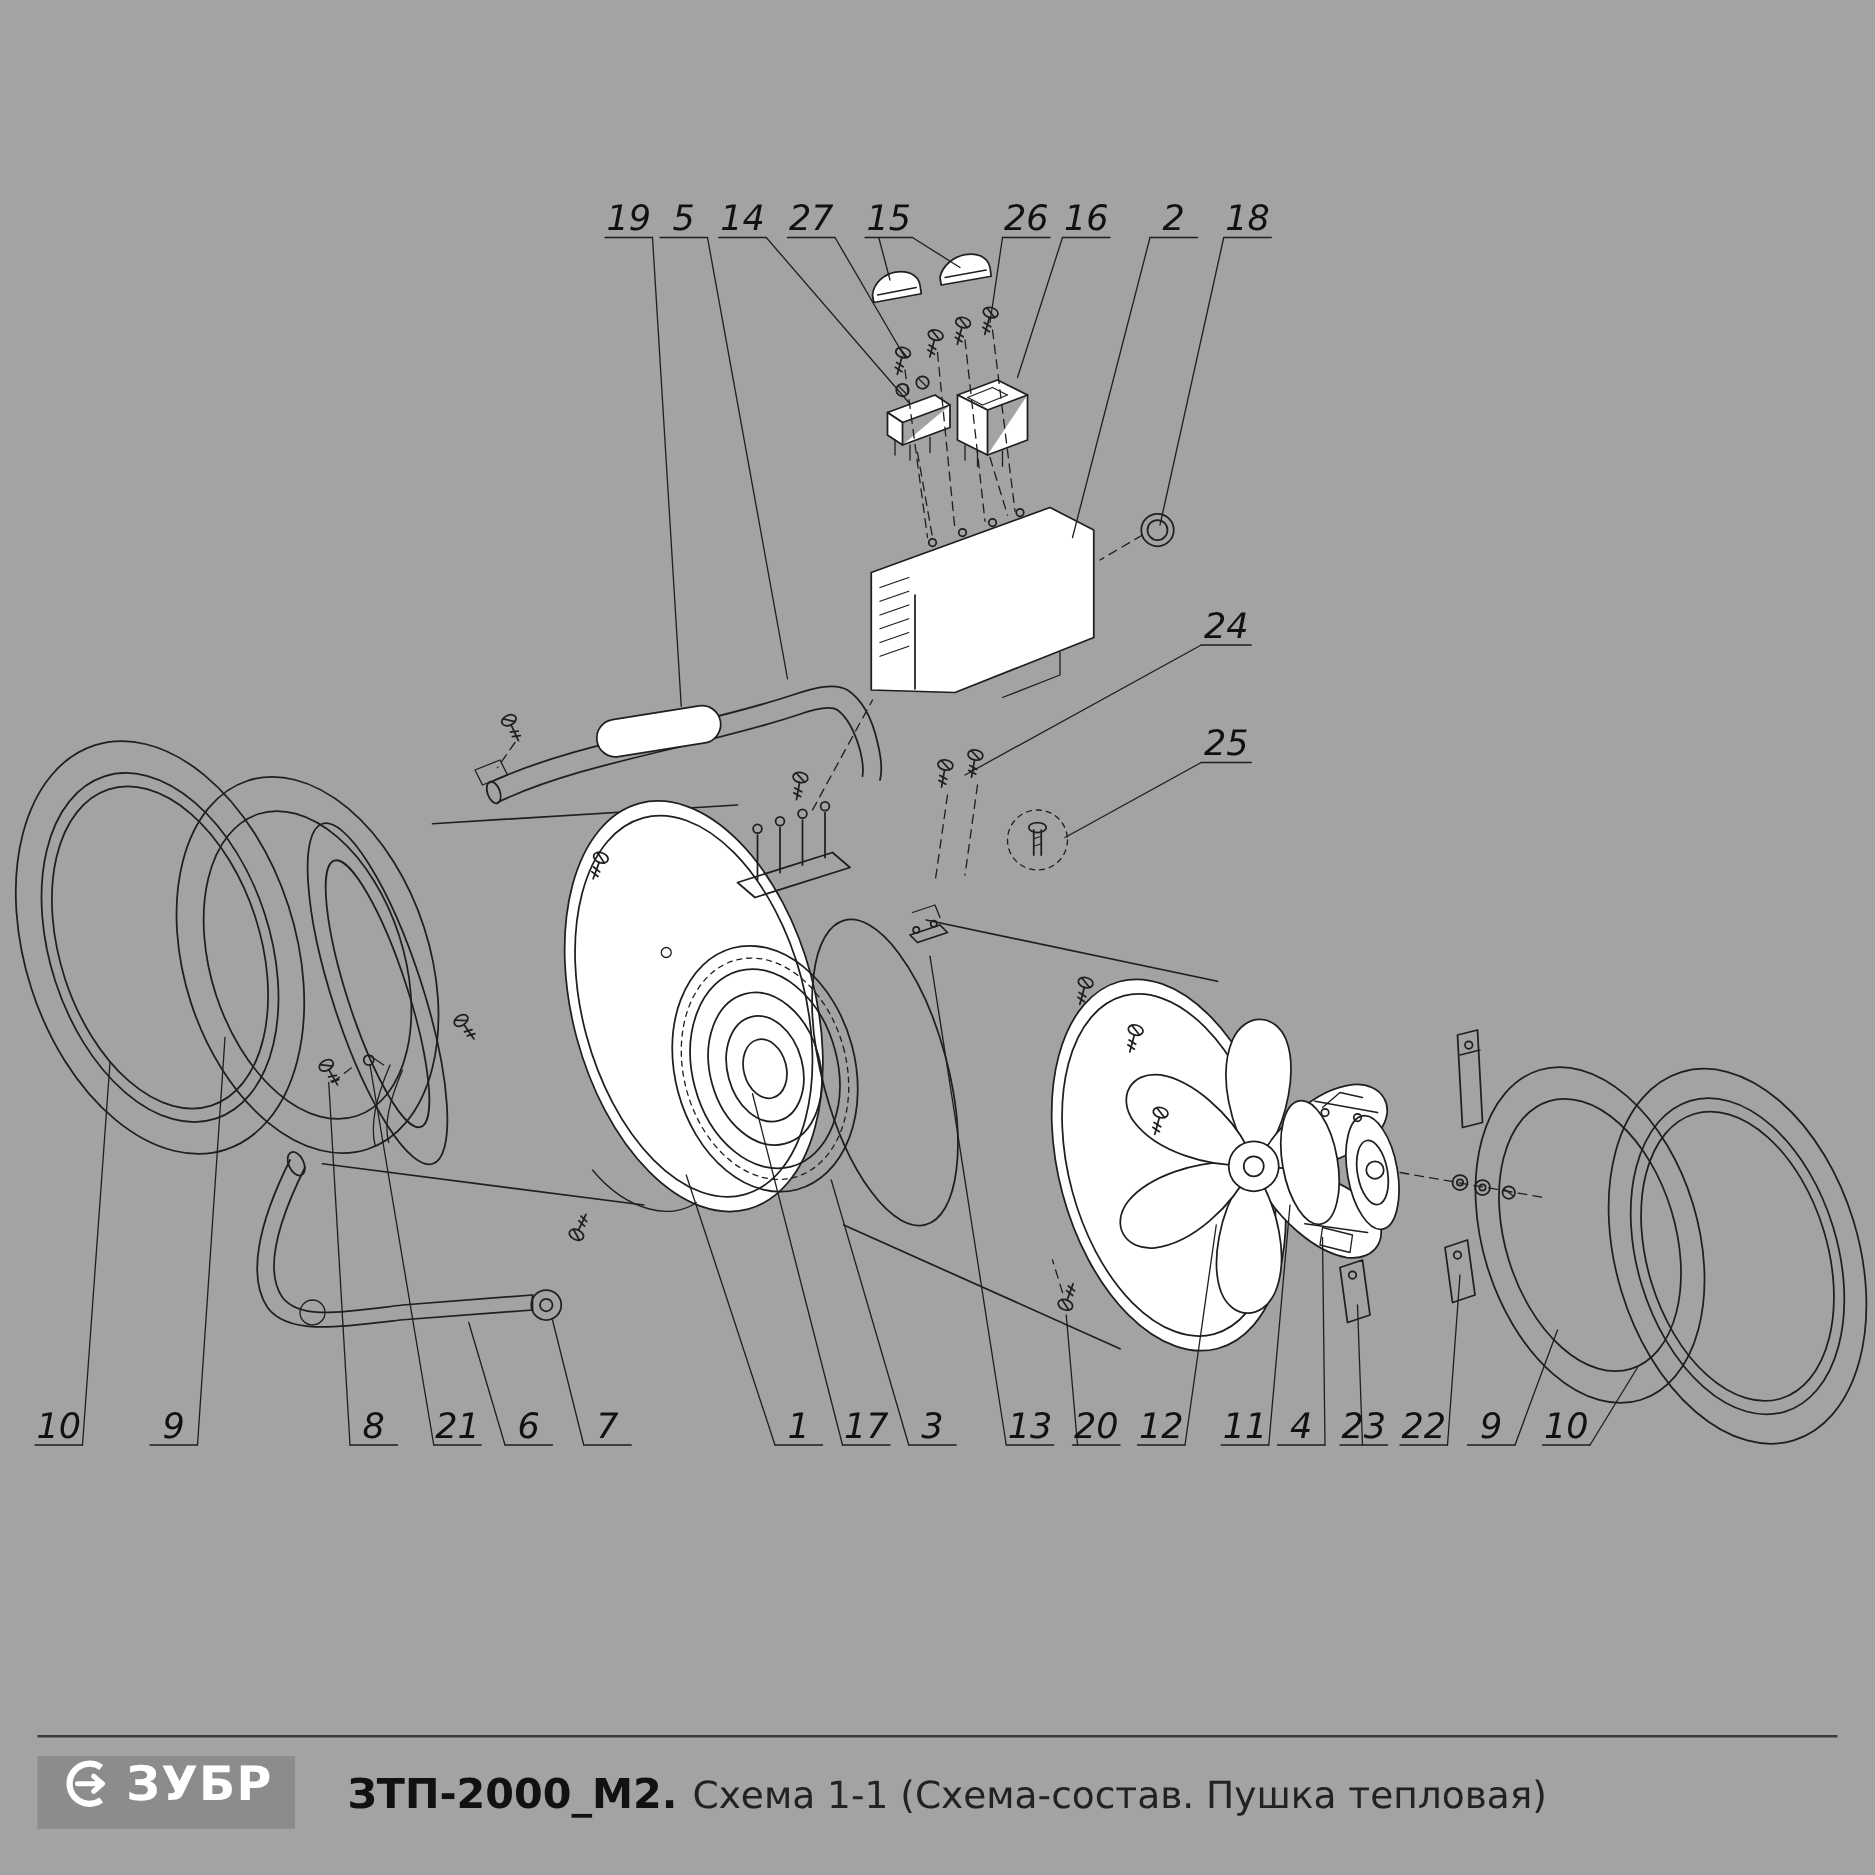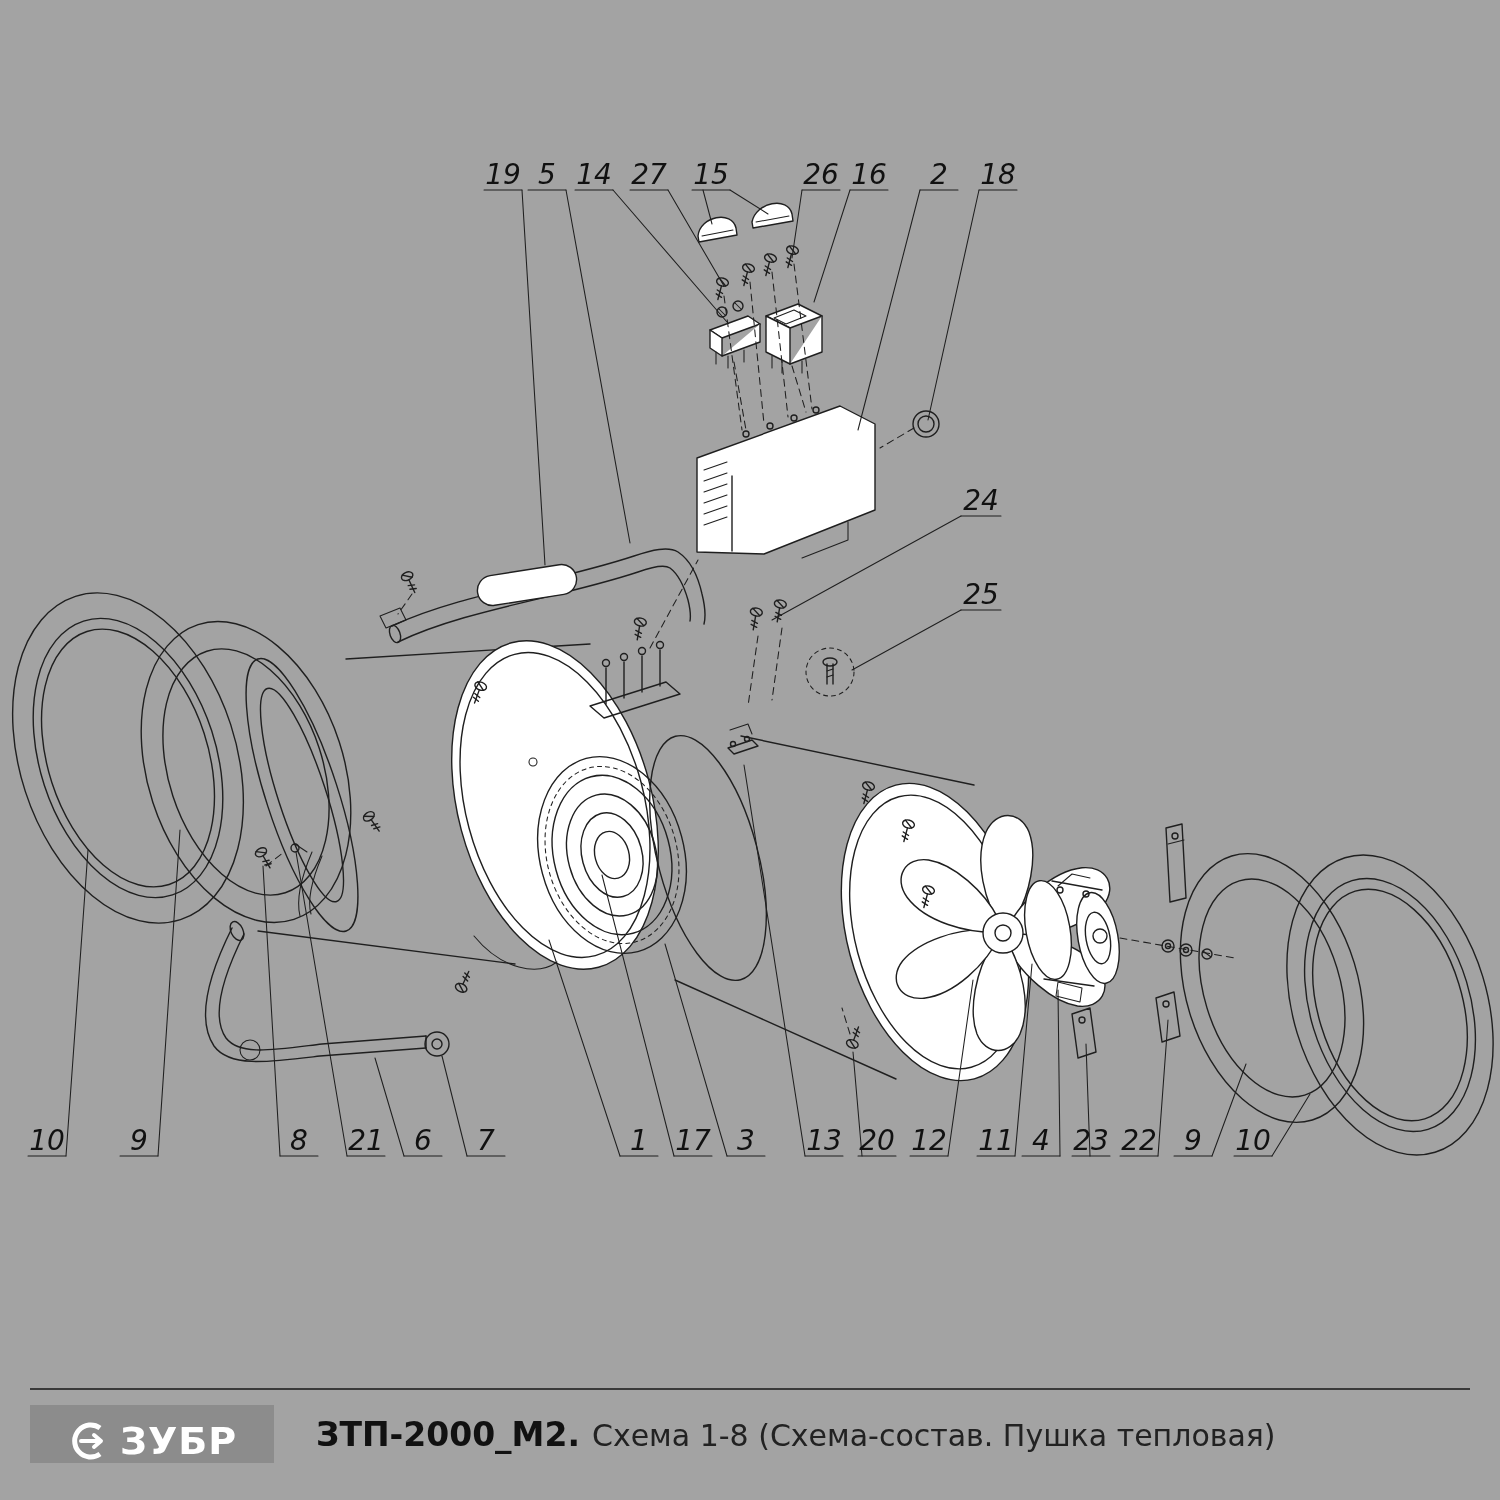--- a/index.html
+++ b/index.html
@@ -7,21 +7,21 @@
         font-family:"DejaVu Sans",sans-serif;}
   svg.drawing{position:absolute;left:0;top:0;}
   .art{stroke:#1f1f1f;fill:none;stroke-width:1.4;stroke-linecap:round;stroke-linejoin:round;}
   .thin{stroke-width:1.05;}
   .dash{stroke-dasharray:7 5;stroke-width:1.05;}
   .dash2{stroke-dasharray:4 4;stroke-width:1.05;}
   .leader{stroke-width:1.05;}
   .callout{font:italic 28px "DejaVu Sans",sans-serif;fill:#111;}
   .footer{position:absolute;left:30px;right:30px;top:1388px;border-top:2px solid #3a3a3a;padding-top:15px;}
   .footer-content{display:flex;align-items:center;gap:42px;}
-  .logo-box{background:#8c8c8c;width:244px;height:58px;display:flex;align-items:flex-end;justify-content:center;gap:9px;}
+  .logo-box{background:#8c8c8c;width:206px;height:58px;display:flex;align-items:flex-start;justify-content:center;gap:9px;}
   .logo-text{color:#ffffff;font-weight:bold;font-size:38px;letter-spacing:1px;}
   .doc-title{display:flex;align-items:baseline;}
   .model{font-weight:bold;font-size:33px;color:#111;}
   .subtitle{font-size:30px;color:#222;margin-left:12px;font-weight:400;}
 </style>
 </head>
 <body>
 
 <div class="page">
 
@@ -369,18 +369,18 @@
   <div class="footer-content">
     <div class="logo-box">
       <svg width="44" height="44" viewBox="0 0 44 44">
         <path d="M33,9 A16,16 0 1 0 33,35" fill="none" stroke="#ffffff" stroke-width="5"></path>
         <path d="M14,22 H33 M27,16 L34,22 L27,28" fill="none" stroke="#ffffff" stroke-width="4" stroke-linecap="round" stroke-linejoin="round"></path>
       </svg>
       <span class="logo-text">ЗУБР</span>
     </div>
     <div class="doc-title">
       <span class="model">ЗТП-2000_М2.</span>
-      <span class="subtitle">Схема 1-8 (Схема-состав. Пушка тепловая)</span>
+      <span class="subtitle">Схема 1-1 (Схема-состав. Пушка тепловая)</span>
     </div>
   </div>
 </footer>
 
 </div>
 
 </body></html>

